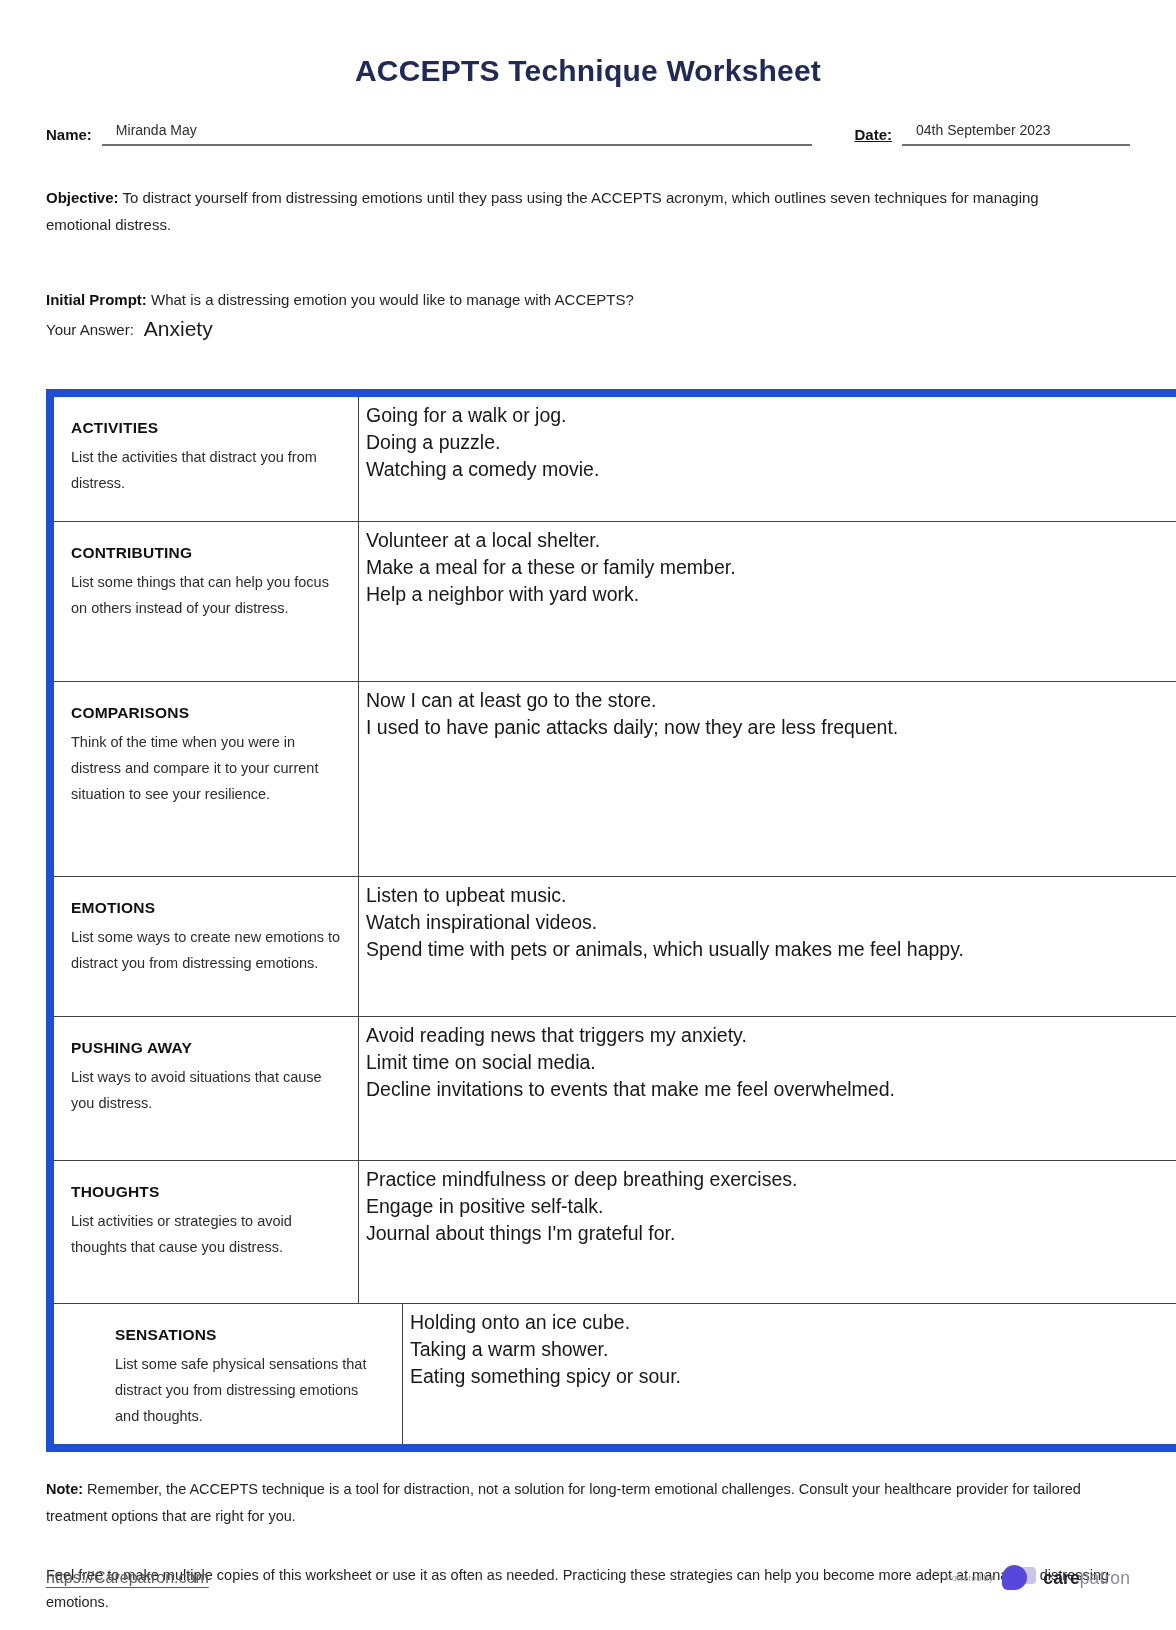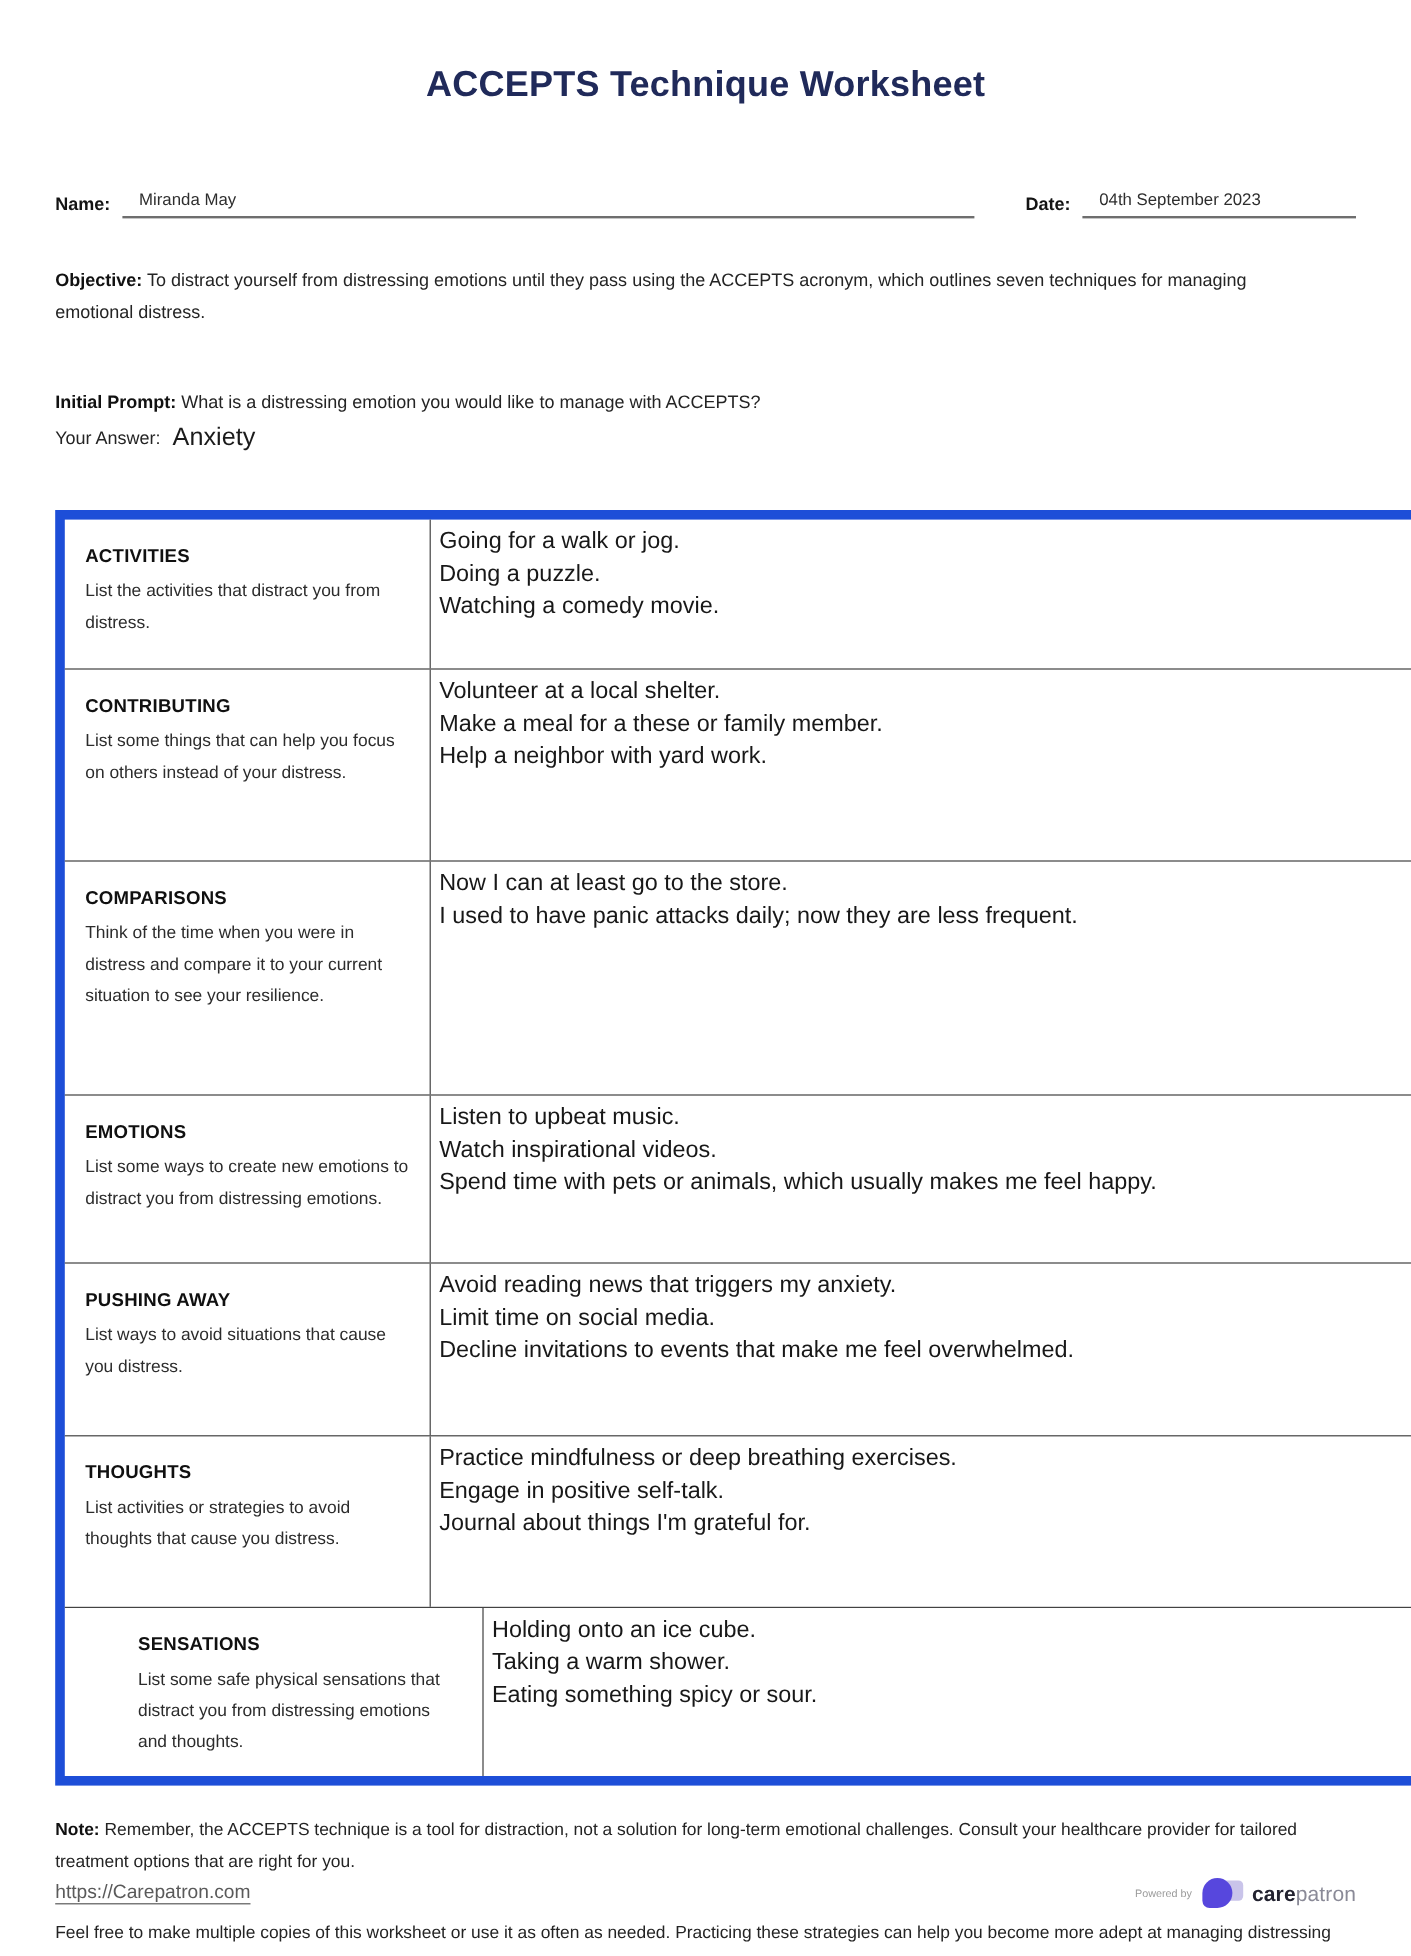--- a/index.html
+++ b/index.html
@@ -36,22 +36,22 @@
   }
   .field-line {
     border-bottom: 2px solid #6e6e6e;
     display: flex;
     padding: 0 0 3px 14px;
     font-size: 14px;
     color: #2e2e2e;
     min-height: 24px;
   }
   .name-line { flex: 1; margin-left: 10px; }
-  .date-label { margin-left: 42px; }
-  .date-line { width: 228px; margin-left: 10px; margin-top: 36px; }
+  .date-label { margin-left: 42px; text-decoration: underline; }
+  .date-line { width: 228px; margin-left: 10px; }
 
   .para {
     font-size: 15px;
     line-height: 27px;
     color: #242424;
     max-width: 1040px;
   }
   .objective-para { margin-top: 38px; }
   .prompt-para { margin-top: 48px; }
   .bold-label { font-weight: 700; color: #111; }

